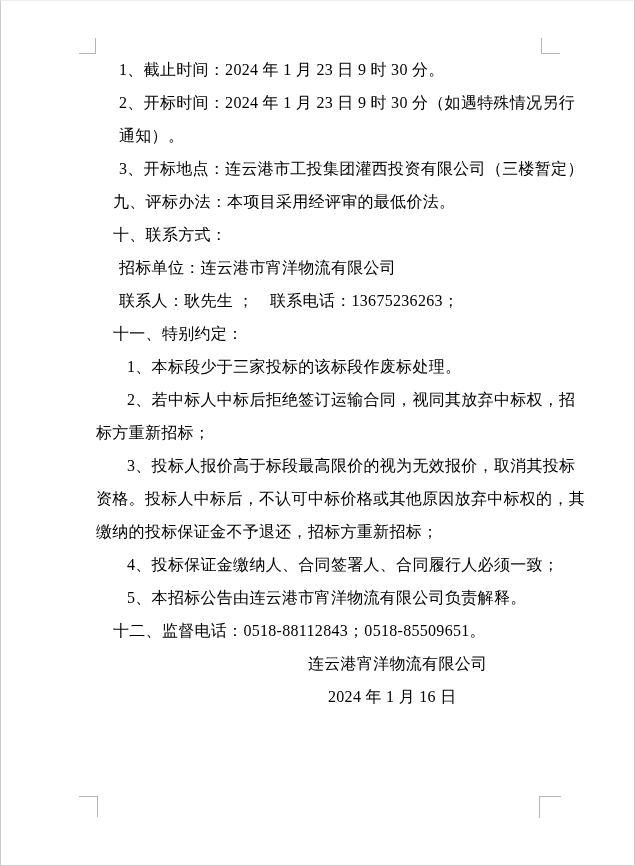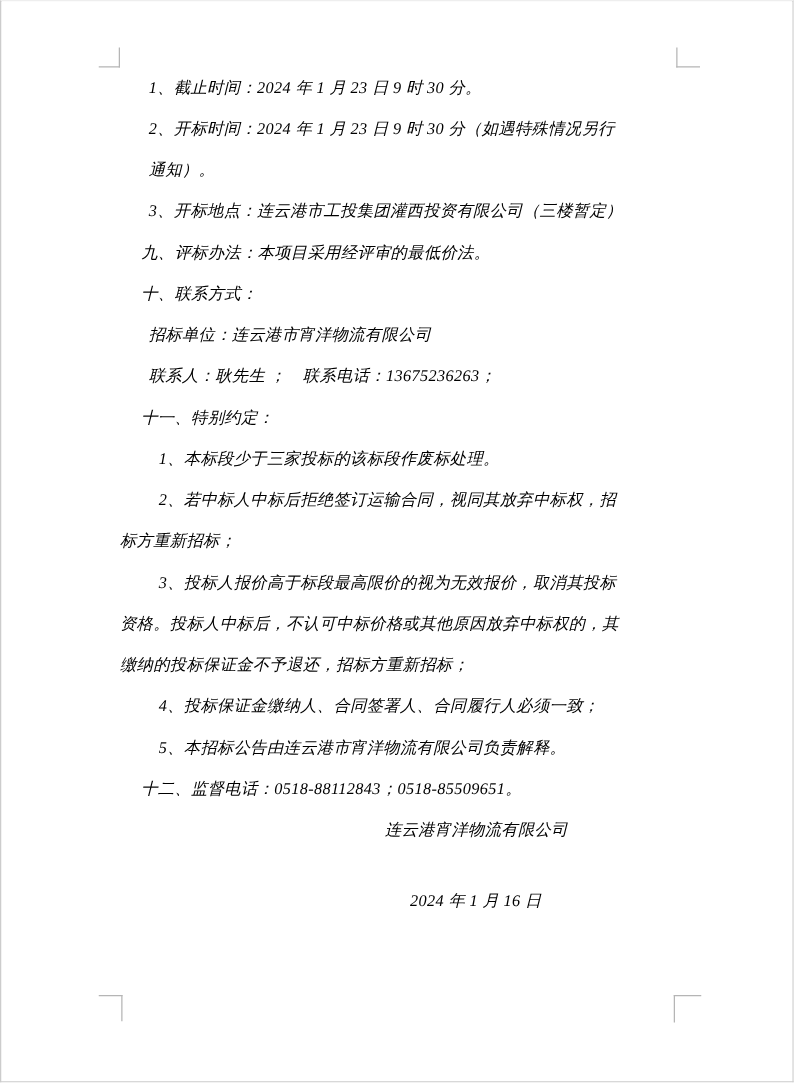--- a/index.html
+++ b/index.html
@@ -31,33 +31,32 @@
              border-top: 1px solid var(--mark, #b5b5b5); }
   .mark-br { left: 538px; top: 795px; width: 21px; height: 21px;
              border-left: 1px solid var(--mark, #b5b5b5);
              border-top: 1px solid var(--mark, #b5b5b5); }
 
   .doc-body {
     position: absolute;
     left: 95px;
     top: 52px;
     width: 446px;
-    font-size: 13px;
+    font-size: 16px;
     line-height: 33px;
     letter-spacing: 0.3px;
     white-space: pre;
-    font-style: italic;
   }
   .line { height: 33px; }
   .ind-none { padding-left: 0; }
   .ind-a    { padding-left: 17px; }  
   .ind-b    { padding-left: 23px; }  
   .ind-c    { padding-left: 31px; }  
   .ind-sig  { padding-left: 212px; } 
-  .ind-date { padding-left: 232px; margin-top: 24px; } 
+  .ind-date { padding-left: 232px; } 
 </style>
 </head>
 <body>
 
 <div class="page">
   <div class="mark mark-tl"></div>
   <div class="mark mark-tr"></div>
   <div class="mark mark-bl"></div>
   <div class="mark mark-br"></div>
 

